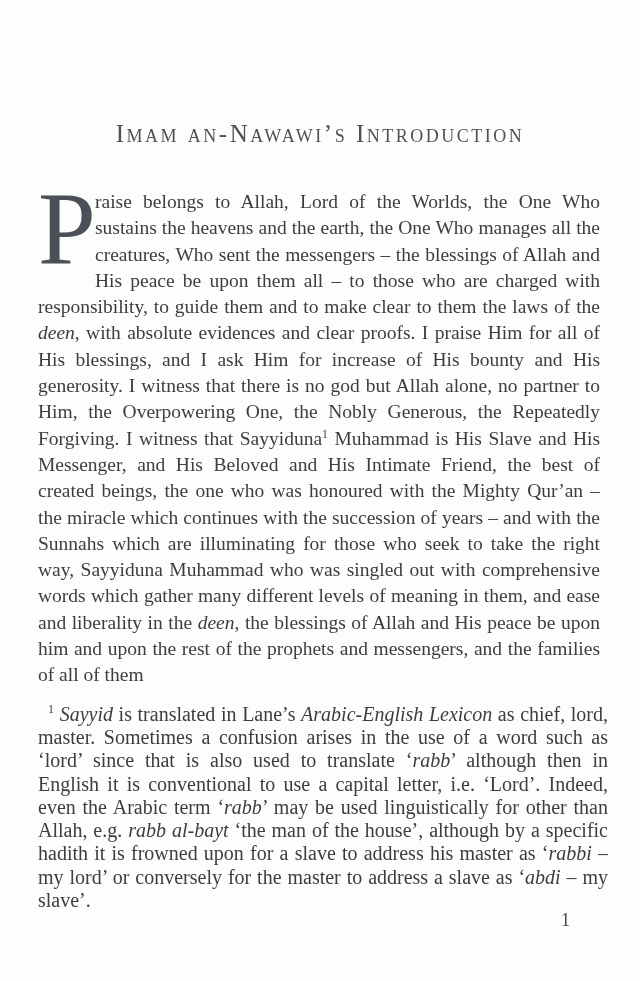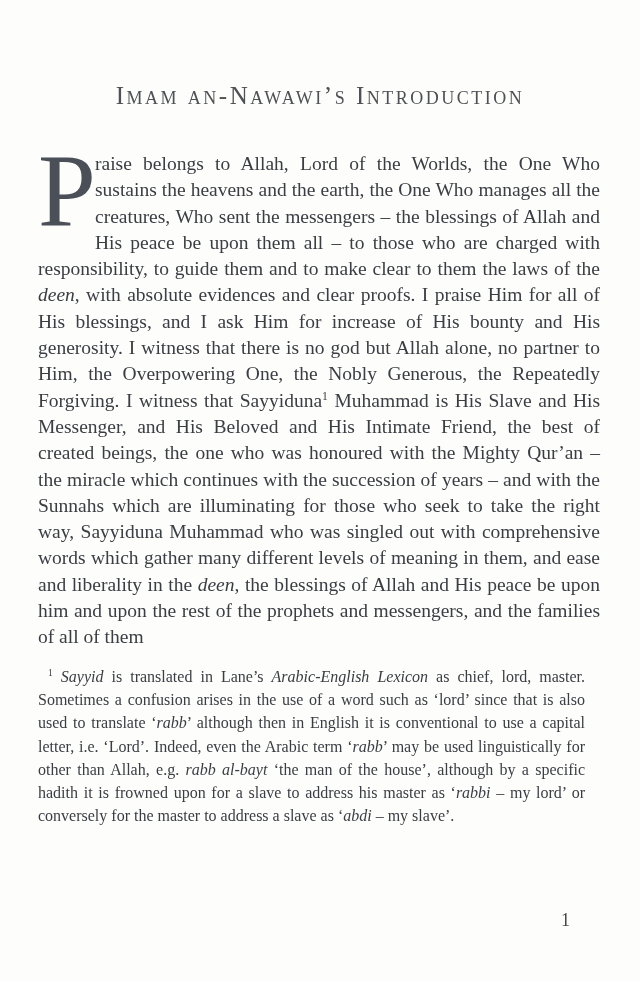--- a/index.html
+++ b/index.html
@@ -12,21 +12,21 @@
     width: 640px;
     height: 981px;
     background: #fdfdfc;
     font-family: "Liberation Serif", "DejaVu Serif", serif;
     color: #3b3e43;
     overflow: hidden;
     box-sizing: border-box;
   }
   .heading {
     margin: 0;
-    padding-top: 81px;
+    padding-top: 119px;
     text-align: center;
     font-variant: small-caps;
     font-weight: normal;
     font-size: 25px;
     line-height: 30px;
     letter-spacing: 2.5px;
     color: #4e5054;
   }
   .body-text {
     margin: 40px 40px 0 38px;
@@ -44,22 +44,22 @@
     line-height: 79px;
     color: #4b5058;
     overflow: visible;
   }
   .body-text sup, .footnote sup {
     font-size: 0.6em;
     line-height: 0;
     vertical-align: super;
   }
   .footnote {
-    margin: 14px 55px 0 38px;
-    font-size: 16px;
+    margin: 14px 32px 0 38px;
+    font-size: 20px;
     line-height: 23.3px;
     text-align: justify;
     text-indent: 10px;
     color: #3a3d42;
   }
   .page-number {
     position: absolute;
     right: 70px;
     bottom: 50px;
     font-size: 18px;

